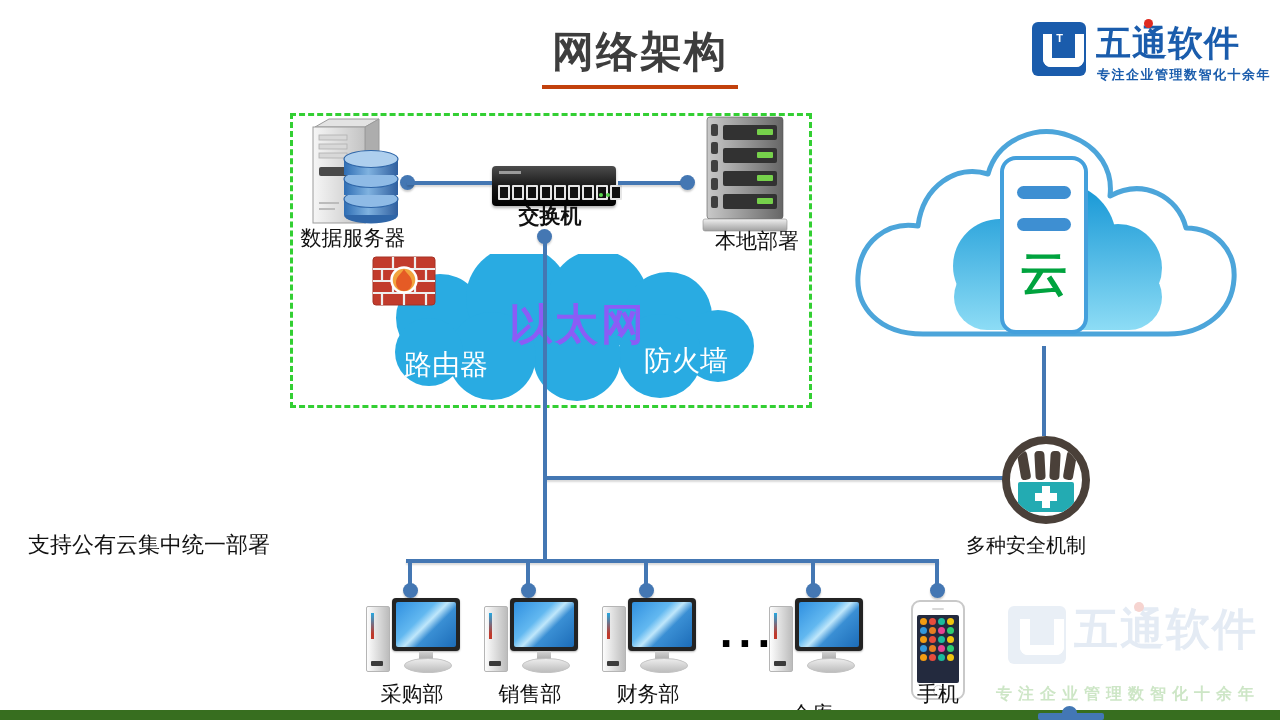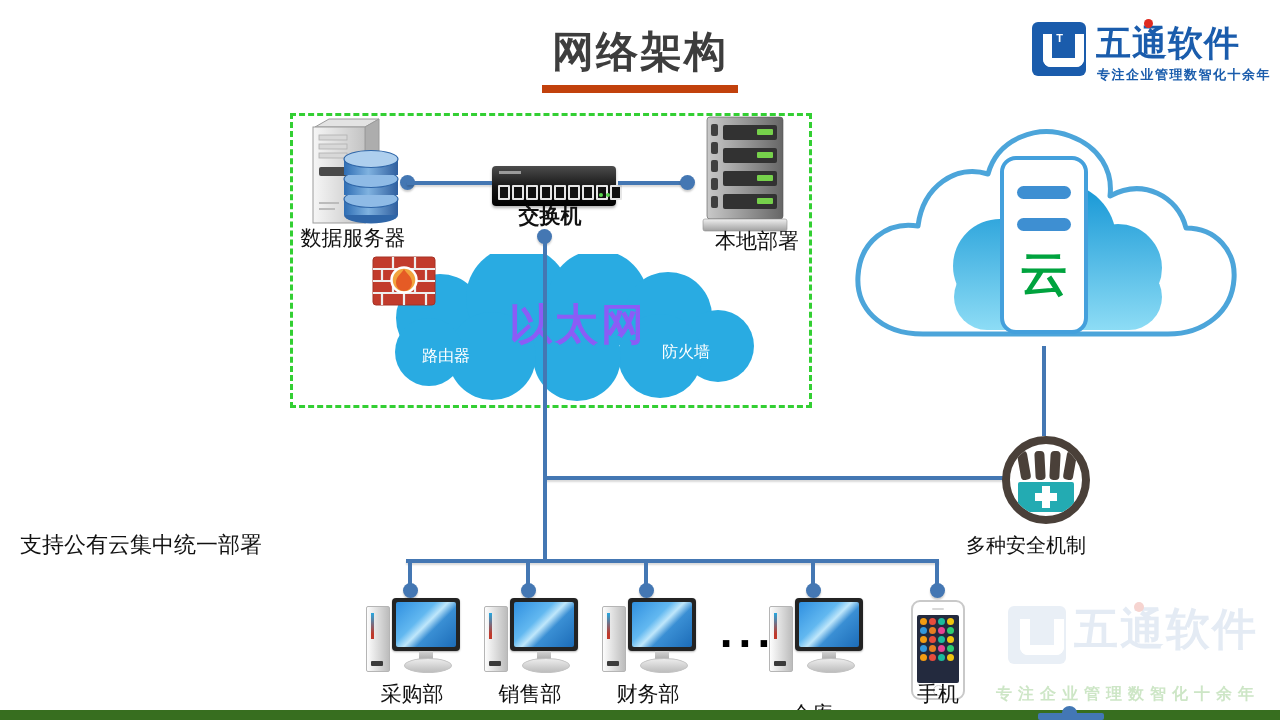--- a/index.html
+++ b/index.html
@@ -2,40 +2,40 @@
 <html><head>
 <meta charset="utf-8">
 <style>
   html,body{margin:0;padding:0;background:#fff;}
   .slide{position:relative;width:1280px;height:720px;background:#fff;overflow:hidden;
          font-family:"Liberation Sans", sans-serif;}
 
   
   .title{position:absolute;left:0;right:0;top:24px;text-align:center;}
   .title span{display:inline-block;font-size:42px;font-weight:bold;color:#3d3d3d;
-              border-bottom:8px solid #c2410c;padding:0 10px 5px;letter-spacing:2px;}
+              border-bottom:4px solid #c2410c;padding:0 10px 5px;letter-spacing:2px;}
 
   
   .brand{position:absolute;left:1032px;top:20px;width:240px;height:68px;}
   .brand-mark{position:absolute;left:0;top:2px;width:54px;height:54px;background:#1a5cac;border-radius:6px;}
   .brand-mark .u{position:absolute;left:11px;top:12px;width:23px;height:24px;
         border-left:9px solid #fff;border-right:9px solid #fff;border-bottom:9px solid #fff;
         border-bottom-left-radius:8px;border-bottom-right-radius:8px;}
   .brand-mark .tsq{position:absolute;left:20px;top:8px;width:15px;height:16px;background:#1a5cac;
         color:#fff;font-size:11px;font-weight:bold;text-align:center;line-height:16px;}
   .brand-name{position:absolute;left:64px;top:0;font-size:35px;font-weight:bold;color:#1a5cac;letter-spacing:1px;white-space:nowrap;}
   .brand-dot{position:absolute;left:112px;top:-1px;width:9px;height:9px;background:#e02b20;border-radius:50%;}
   .brand-tagline{position:absolute;left:65px;top:46px;font-size:13px;font-weight:bold;color:#1a5cac;letter-spacing:1.5px;white-space:nowrap;}
 
   
   .badge{position:absolute;left:10px;width:223px;height:52px;background:#14a64c;color:#fff;
          font-size:26px;font-weight:bold;display:flex;align-items:center;justify-content:center;letter-spacing:2px;}
   .badge1{top:213px;}  .badge2{top:457px;height:50px;}
   .badge-desc{position:absolute;font-size:22px;color:#111;white-space:nowrap;}
-  .desc1{left:24px;top:286px;}  .desc2{left:20px;top:530px;}
+  .desc1{left:24px;top:286px;}  .desc2{left:28px;top:530px;}
 
   
   .lanbox{position:absolute;left:290px;top:113px;width:516px;height:289px;border:3px dashed #33cf33;}
 
   
   .ilabel{position:absolute;font-size:21px;color:#111;text-align:center;white-space:nowrap;}
 
   
   .switch{position:absolute;left:492px;top:166px;width:124px;height:40px;border-radius:4px;
           background:linear-gradient(#4c4c4c,#141414 55%,#000);box-shadow:0 2px 3px rgba(0,0,0,.3);}
@@ -49,21 +49,21 @@
   .line{position:absolute;background:#4477b3;}
   .hline{height:4px;box-shadow:0 2px 2px rgba(0,0,0,.15);}
   .vline{width:4px;}
   .dot{position:absolute;width:15px;height:15px;border-radius:50%;background:#4477b3;box-shadow:0 2px 2px rgba(0,0,0,.2);}
 
   
   .ethcloud{position:absolute;left:372px;top:254px;width:406px;height:150px;}
   .ethcloud svg{position:absolute;left:0;top:0;}
   .eth-title{position:absolute;left:118px;top:42px;width:176px;text-align:center;
              font-size:43px;font-weight:bold;color:#8b5cf6;letter-spacing:3px;}
-  .eth-sub{position:absolute;font-size:16px;color:#fff;text-align:center;}
+  .eth-sub{position:absolute;font-size:28px;color:#fff;text-align:center;}
   .router-label{left:18px;top:92px;width:112px;}
   .firewall-label{left:260px;top:88px;width:108px;}
   .router-ic{position:absolute;left:44px;top:34px;}
   .firewall-ic{position:absolute;left:284px;top:32px;}
 
   
   .bigcloud{position:absolute;left:848px;top:116px;}
   .cloudcard{position:absolute;left:1000px;top:156px;width:88px;height:178px;background:#fff;
              border:4px solid #44a0dc;border-radius:16px;box-sizing:border-box;}
   .cloudcard .pill{position:absolute;left:13px;width:54px;height:13px;border-radius:7px;background:#3e8fd2;}

